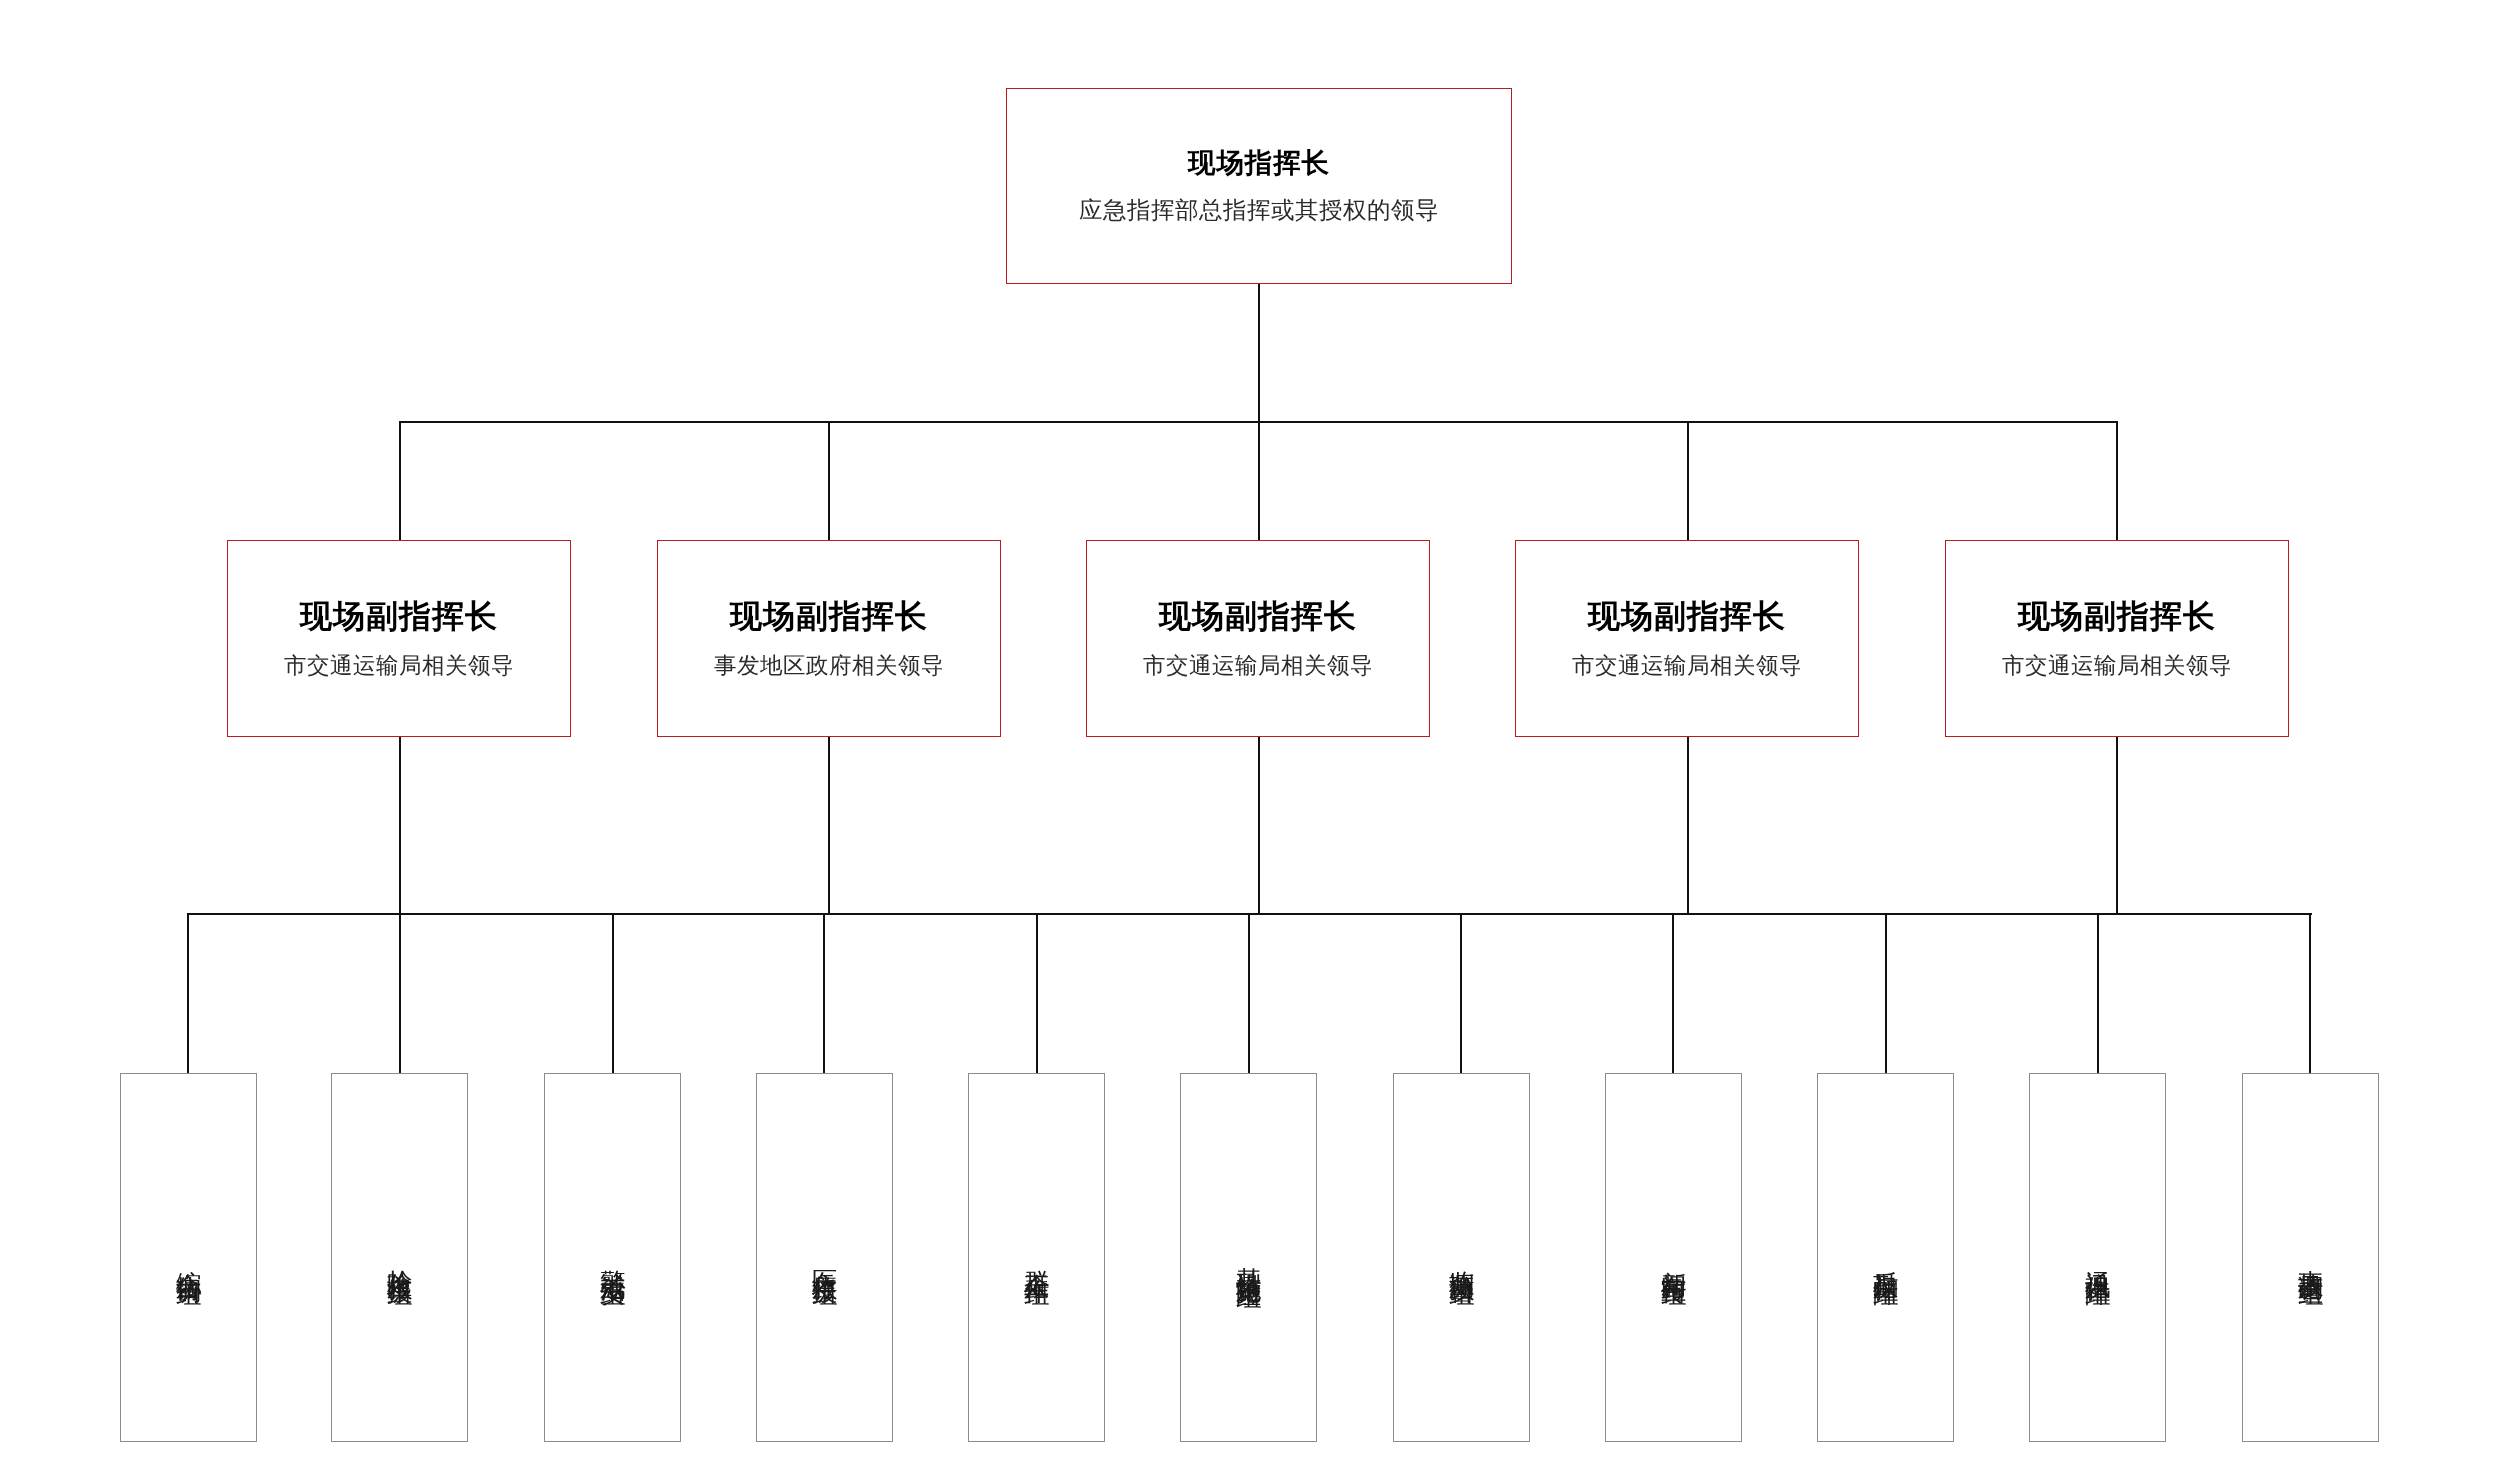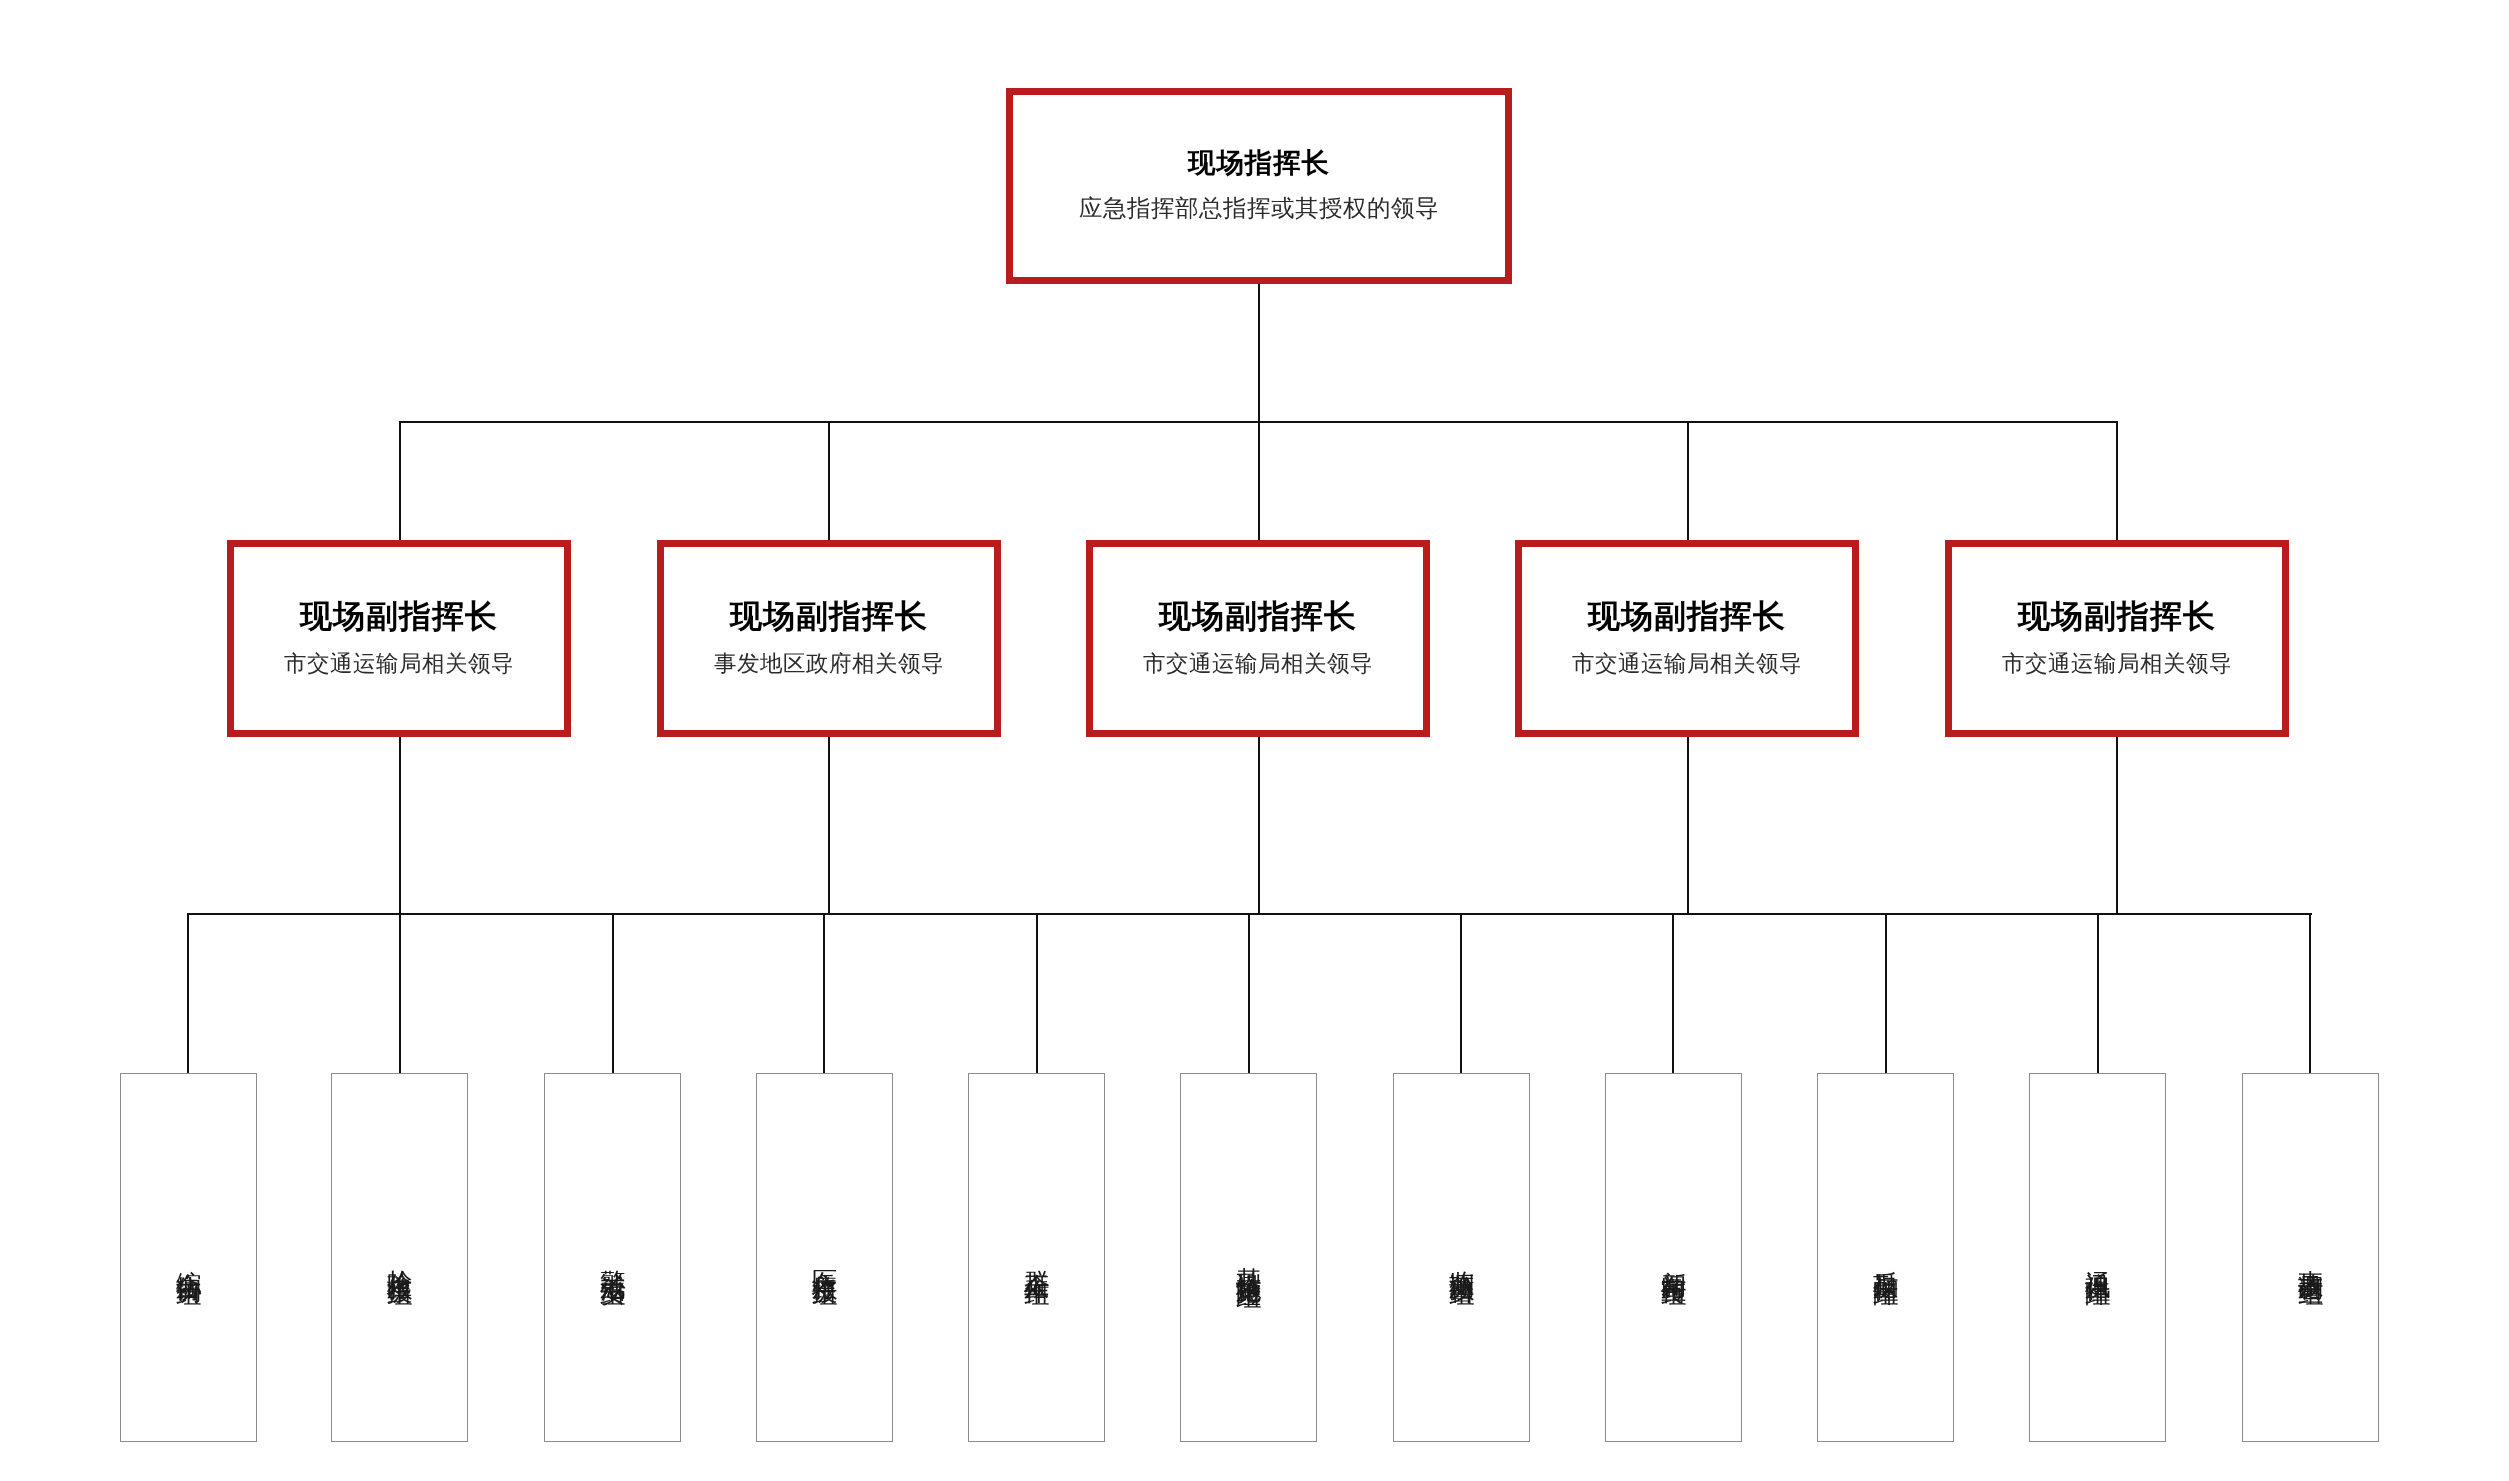--- a/index.html
+++ b/index.html
@@ -16,21 +16,21 @@
     width: 2509px;
     height: 1482px;
     background: #ffffff;
     overflow: hidden;
   }
 
   
   .node {
     position: absolute;
     box-sizing: border-box;
-    border: 7px solid #b91c1c;
+    border: 1px solid #b91c1c;
     background: #ffffff;
     display: flex;
     flex-direction: column;
     align-items: center;
     justify-content: center;
     text-align: center;
   }
   .node .title {
     font-weight: bold;
     font-size: 32px;
@@ -39,21 +39,20 @@
     color: #000000;
     white-space: nowrap;
   }
   .node .subtitle {
     font-size: 22.5px;
     line-height: 1.3;
     letter-spacing: 0.5px;
     color: #2b2b2b;
     white-space: nowrap;
     margin-top: 15px;
-    font-family: Liberation Mono, monospace;
   }
 
   .root .title { font-size: 27.4px; }
   .root .subtitle { font-size: 23.5px; }
 
   
   .group-node {
     position: absolute;
     box-sizing: border-box;
     border: 1px solid #8c8c8c;

